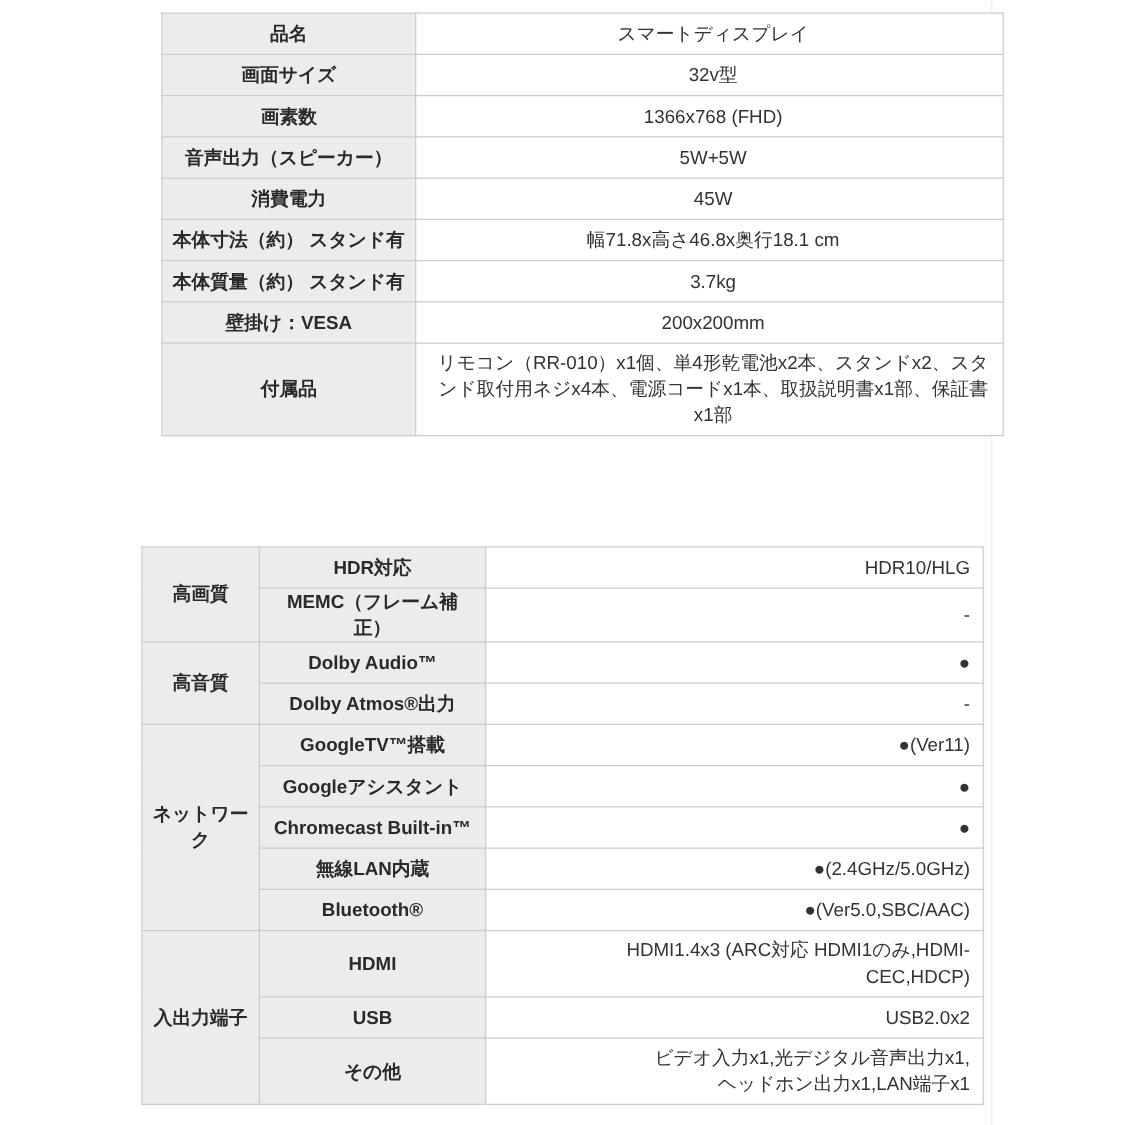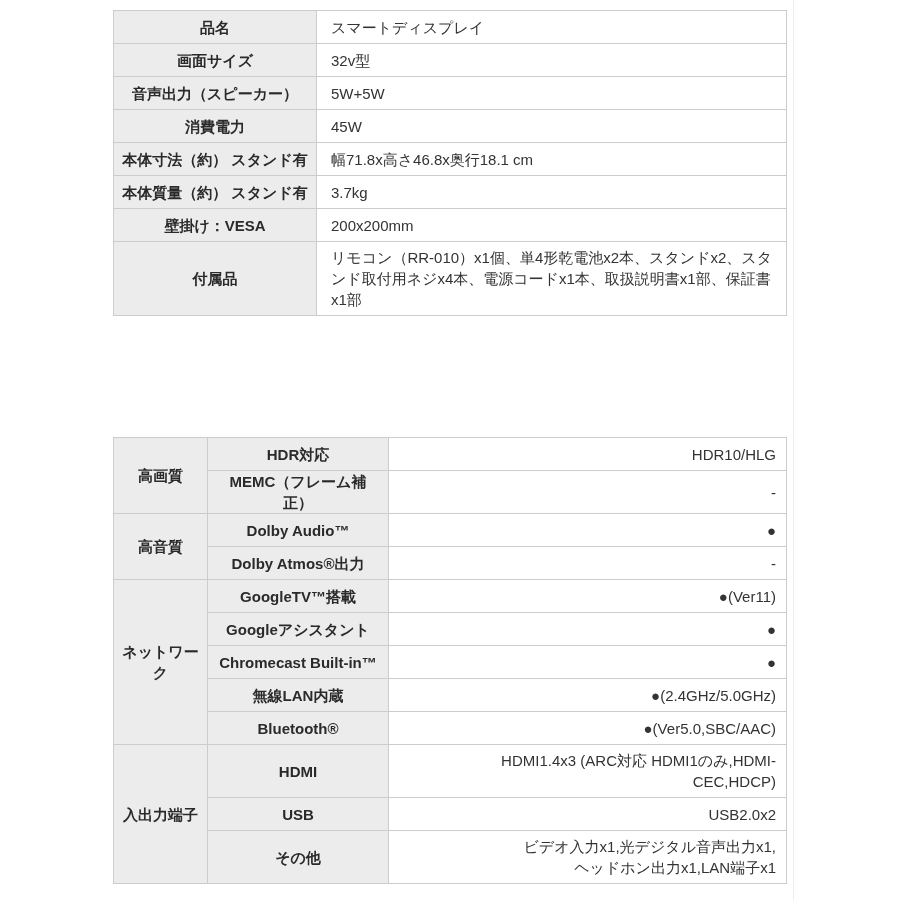--- a/index.html
+++ b/index.html
@@ -12,33 +12,33 @@
   .page { position:relative; width:900px; height:900px; background:#ffffff; }
   .page-edge {
     position:absolute; left:793px; top:0; width:1px; height:900px;
     background:#ededed;
   }
   table {
     position:absolute; left:113px;
     border-collapse:collapse; table-layout:fixed;
     width:673px;
   }
-  .t1 { top:10px; }
+  .t1 { top:10px;margin-left:16px; }
   .t2 { top:437px; }
   th, td {
     border:1px solid #cccccc;
     font-size:15px; line-height:1.4;
     height:33px; vertical-align:middle;
   }
   th {
     background:#ececec; font-weight:700; color:#2a2a2a;
     text-align:center; padding:5px 4px;
   }
   .t1 td {
-    background:#ffffff; text-align:left; font-weight:400;
+    background:#ffffff; text-align:center; font-weight:400;
     padding:5px 8px 5px 14px; color:#333333;
   }
   .t2 td.val {
     background:#ffffff; text-align:right; font-weight:400;
     padding:5px 10px; color:#333333; white-space:pre-line;
   }
   .t2 th.cat { width:94px; padding:5px 4px; }
   .t2 th.item { padding:0 10px; }
   .t1 th.lbl { padding:5px 3px; }
 </style>
@@ -55,20 +55,24 @@
         <col style="width:470px">
       </colgroup>
     <tbody>
       <tr>
         <th class="lbl">品名</th>
         <td>スマートディスプレイ</td>
       </tr>
       <tr>
         <th class="lbl">画面サイズ</th>
         <td>32v型</td>
+      </tr>
+      <tr>
+        <th class="lbl">画素数</th>
+        <td>1366x768 (FHD)</td>
       </tr>
       <tr>
         <th class="lbl">音声出力（スピーカー）</th>
         <td>5W+5W</td>
       </tr>
       <tr>
         <th class="lbl">消費電力</th>
         <td>45W</td>
       </tr>
       <tr>

